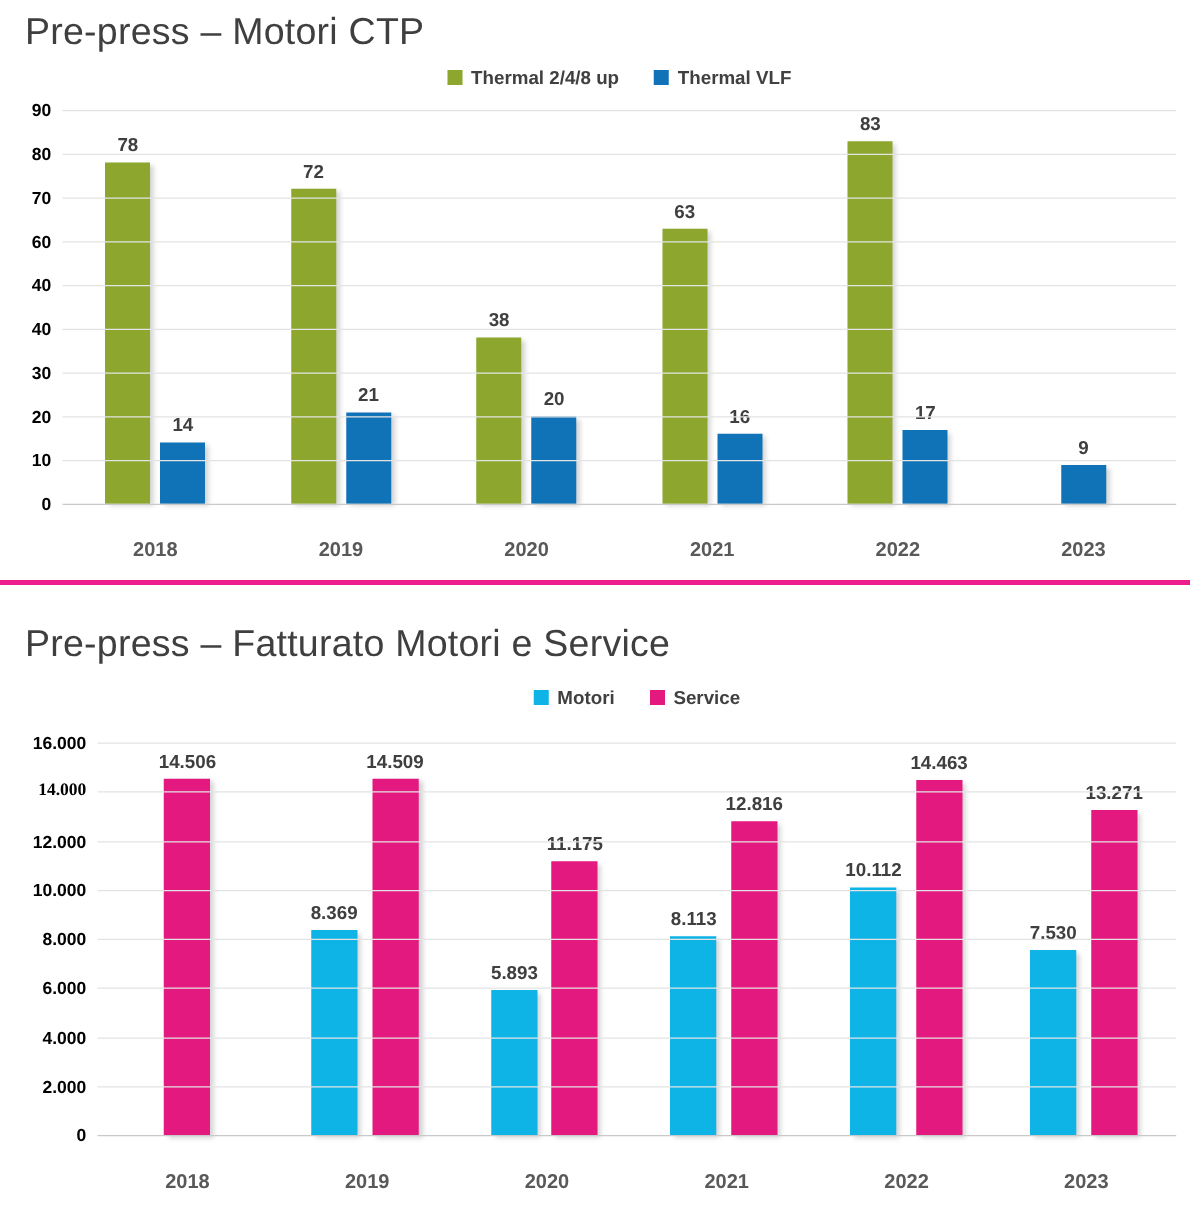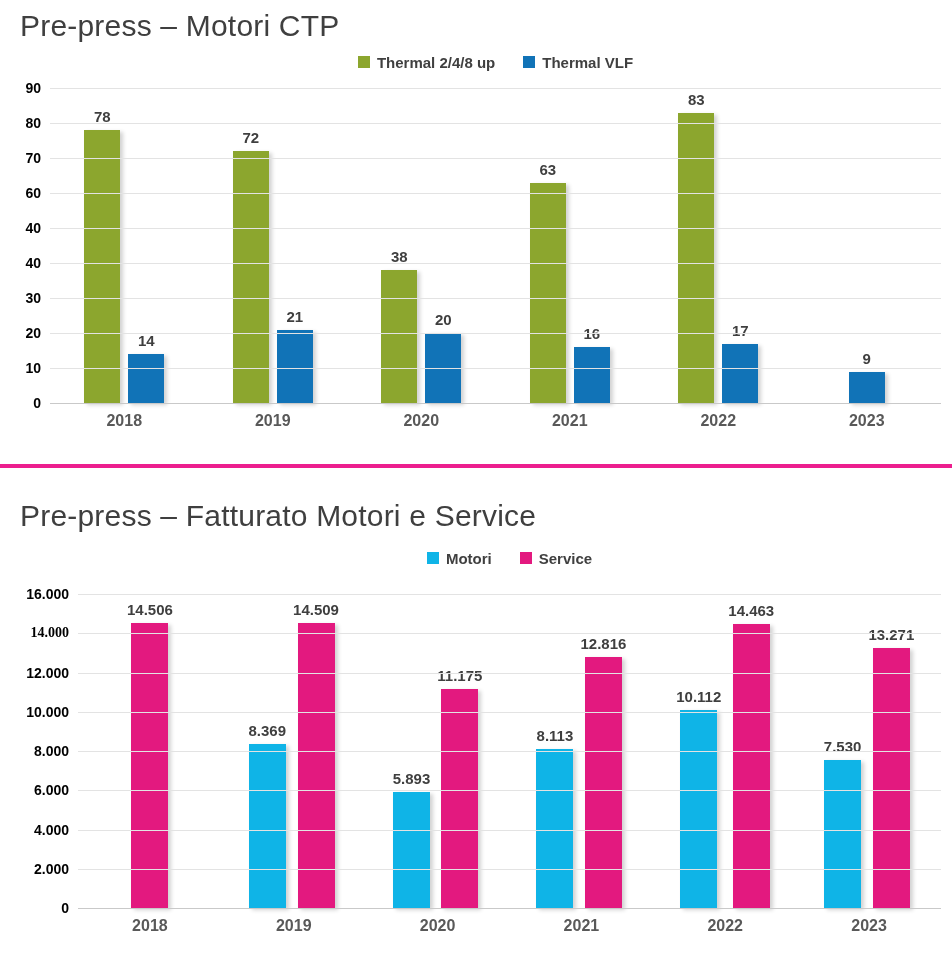--- a/index.html
+++ b/index.html
@@ -79,21 +79,21 @@
   }
   .bar-value {
     white-space: nowrap;
     font-size: 15px;
     font-weight: 700;
     color: #3f3f3f;
     margin-bottom: 5px;
   }
   .bar { box-shadow: 3px 2px 4px rgba(0,0,0,0.18); }
 
-  .xlabels { display: flex; padding-top: 9px; }
+  .xlabels { display: flex; padding-top: 9px; margin-top: 20px; }
   .chart--0 .xlabels { margin-left: 50px; width: 891px; }
   .chart--1 .xlabels { margin-left: 78px; width: 863px; }
   .xlabel-cell { flex: 1; text-align: center; }
   .xlabel {
     font-size: 16px;
     font-weight: 700;
     color: #595959;
   }
 </style>
 </head>

